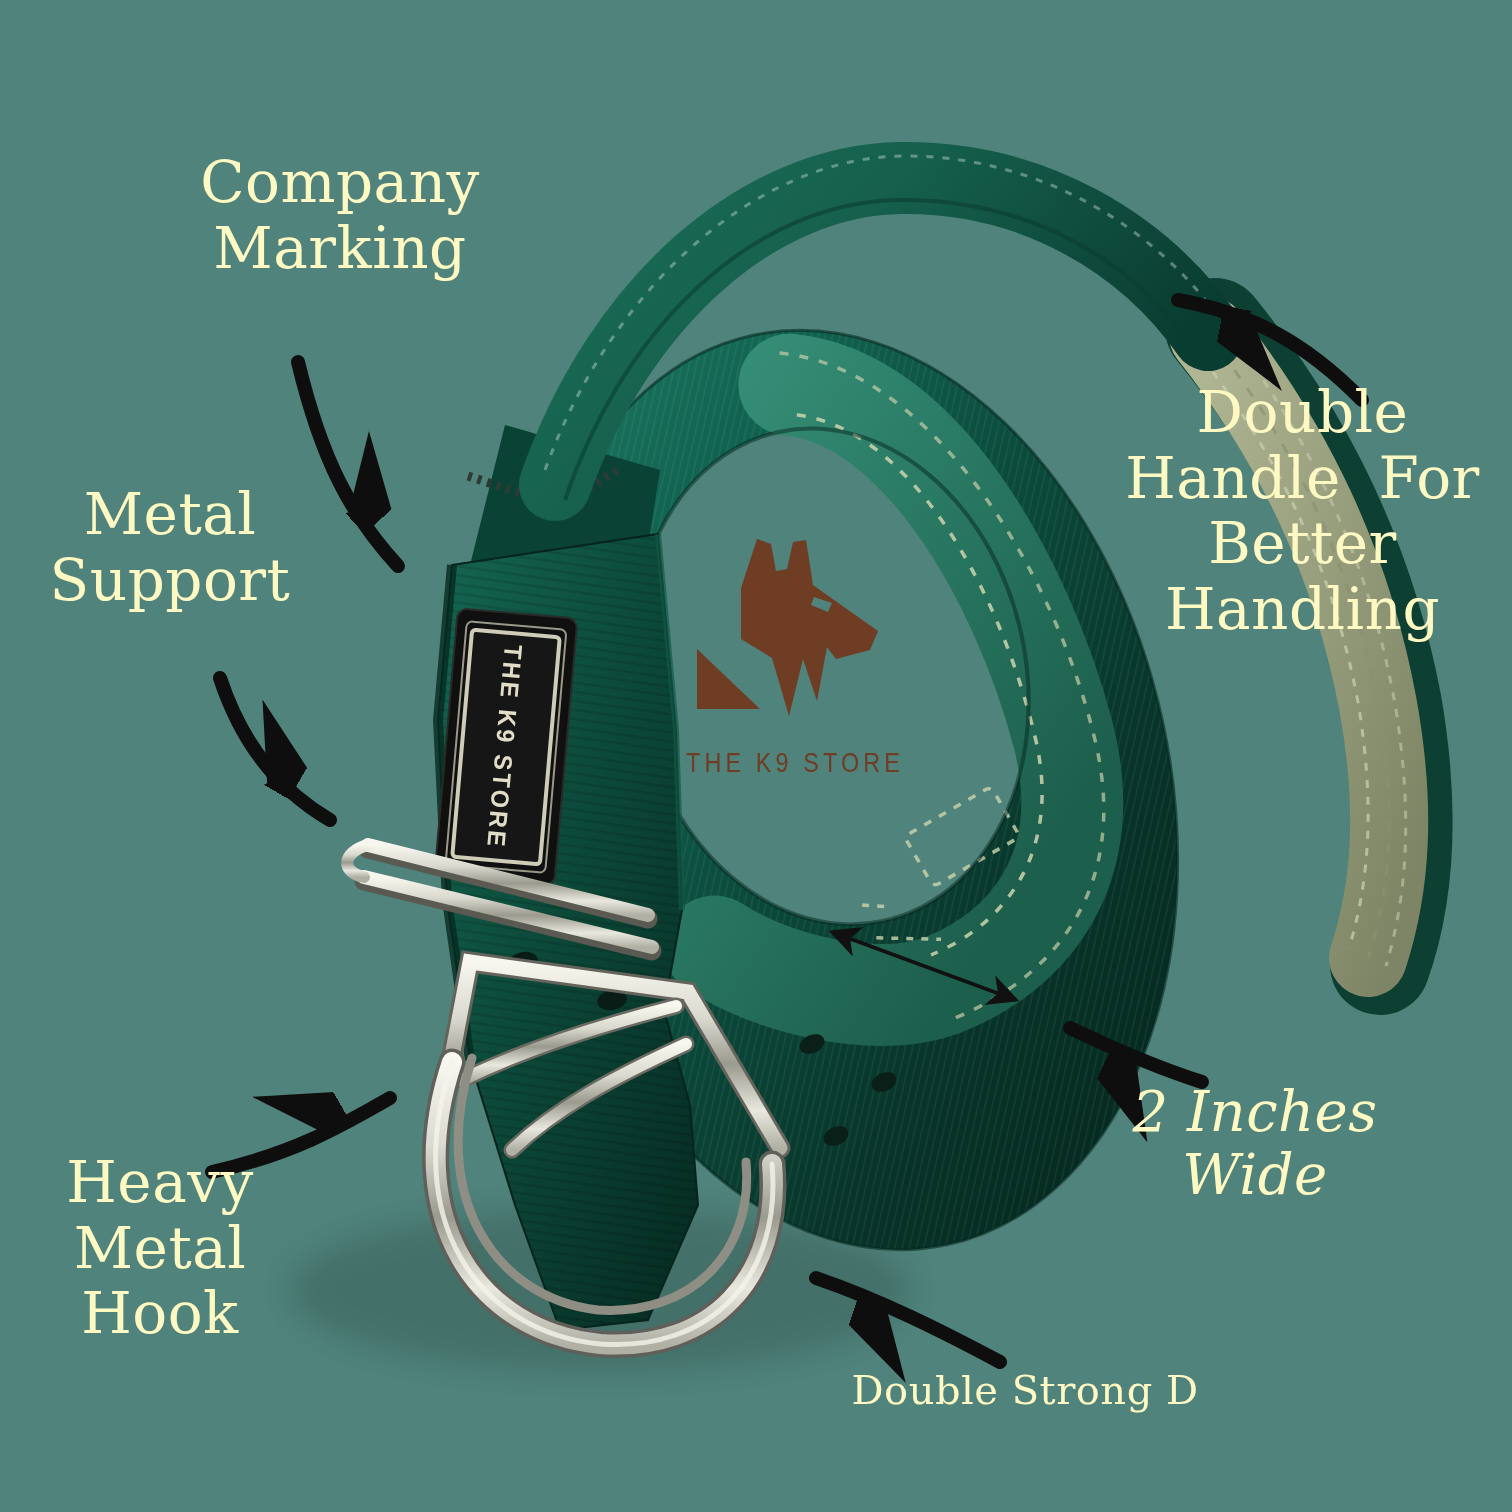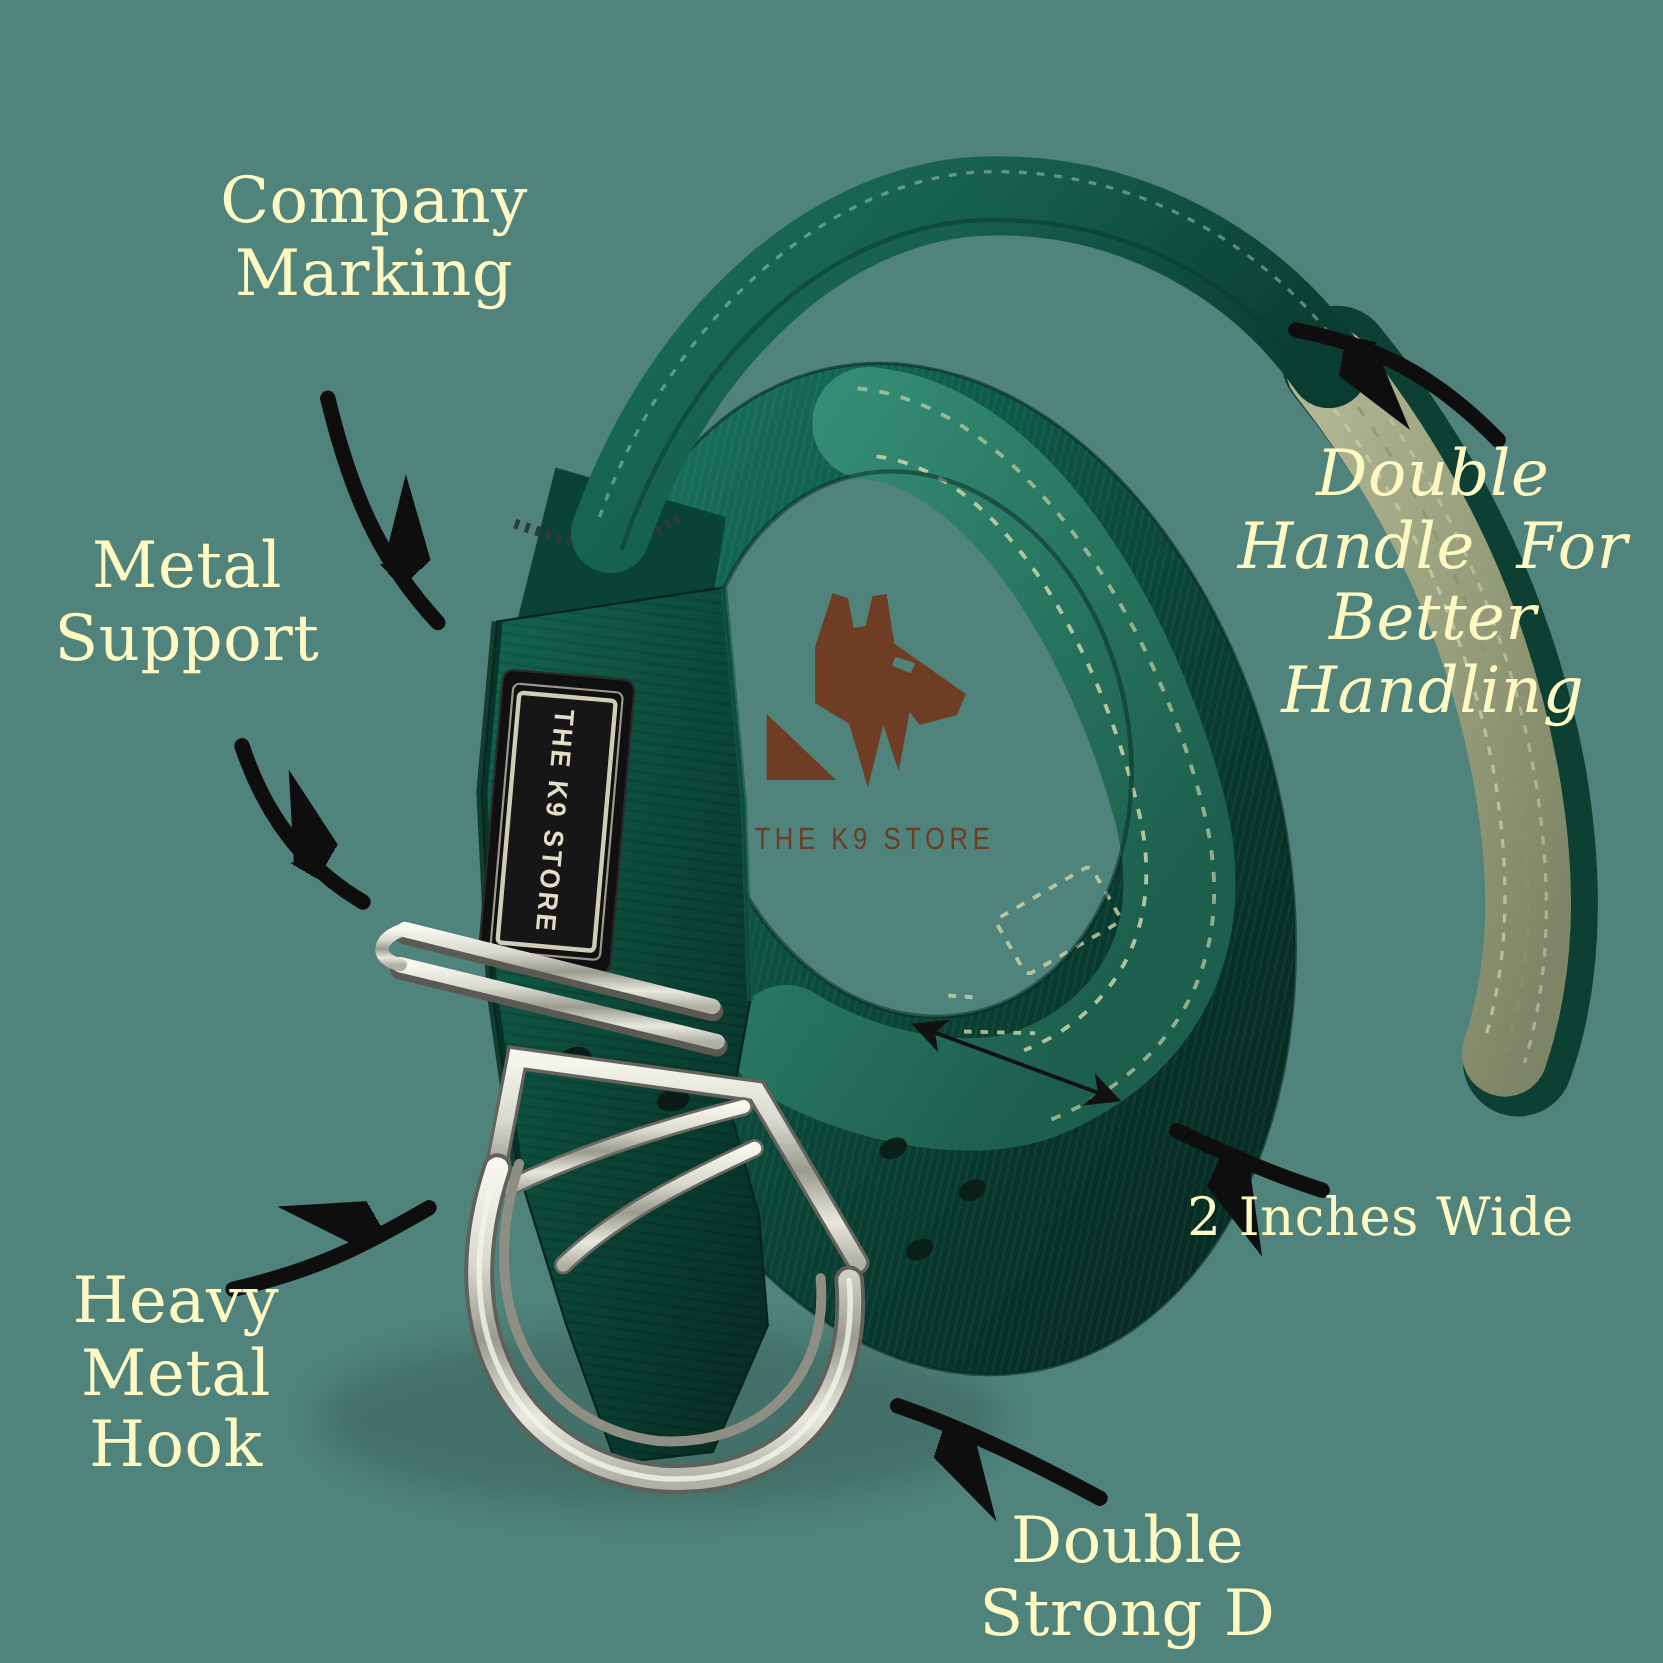--- a/index.html
+++ b/index.html
@@ -2,22 +2,22 @@
 <html><head>
 <meta charset="utf-8">
 <style>
   html,body{margin:0;padding:0;background:#4f837b;}
   .stage{position:relative;width:1512px;height:1512px;background:#4f837b;overflow:hidden;
          font-family:"DejaVu Serif","Liberation Serif",serif;}
   .stage svg{position:absolute;left:0;top:0;}
   .lbl{position:absolute;color:#fef9c3;text-align:center;white-space:pre-wrap;
        line-height:1.13;letter-spacing:0.5px;}
   .lbl-lg{font-size:58px;}
-  .lbl-md{font-size:58px;}
-  .lbl-sm{font-size:48px;}
+  .lbl-md{font-size:40px;}
+  .lbl-sm{font-size:56px;font-style:italic;}
   .logo-text{font-family:"Liberation Sans",sans-serif;}
 </style>
 </head>
 <body>
 
 <div class="stage">
 
 <svg width="1512" height="1512" viewBox="0 0 1512 1512">
   <defs>
     <filter id="soft" x="-50%" y="-50%" width="200%" height="200%">
@@ -168,20 +168,20 @@
   </g>
 </svg>
 
 <div class="lbl lbl-lg" style="left:150px; top:150px; width:380px;">Company
 Marking</div>
 <div class="lbl lbl-lg" style="left:20px; top:482px; width:300px;">Metal
 Support</div>
 <div class="lbl lbl-lg" style="left:10px; top:1150px; width:300px;">Heavy
 Metal
 Hook</div>
-<div class="lbl lbl-lg" style="left:1105px; top:398px; width:395px;font-style:italic;">Double
+<div class="lbl lbl-lg" style="left:1105px; top:380px; width:395px;">Double
 Handle  For
 Better
 Handling</div>
 <div class="lbl lbl-sm" style="left:1075px; top:1080px; width:360px;">2 Inches Wide</div>
 <div class="lbl lbl-md" style="left:815px; top:1368px; width:420px;">Double Strong D</div>
 
 </div>
 
 </body></html>

